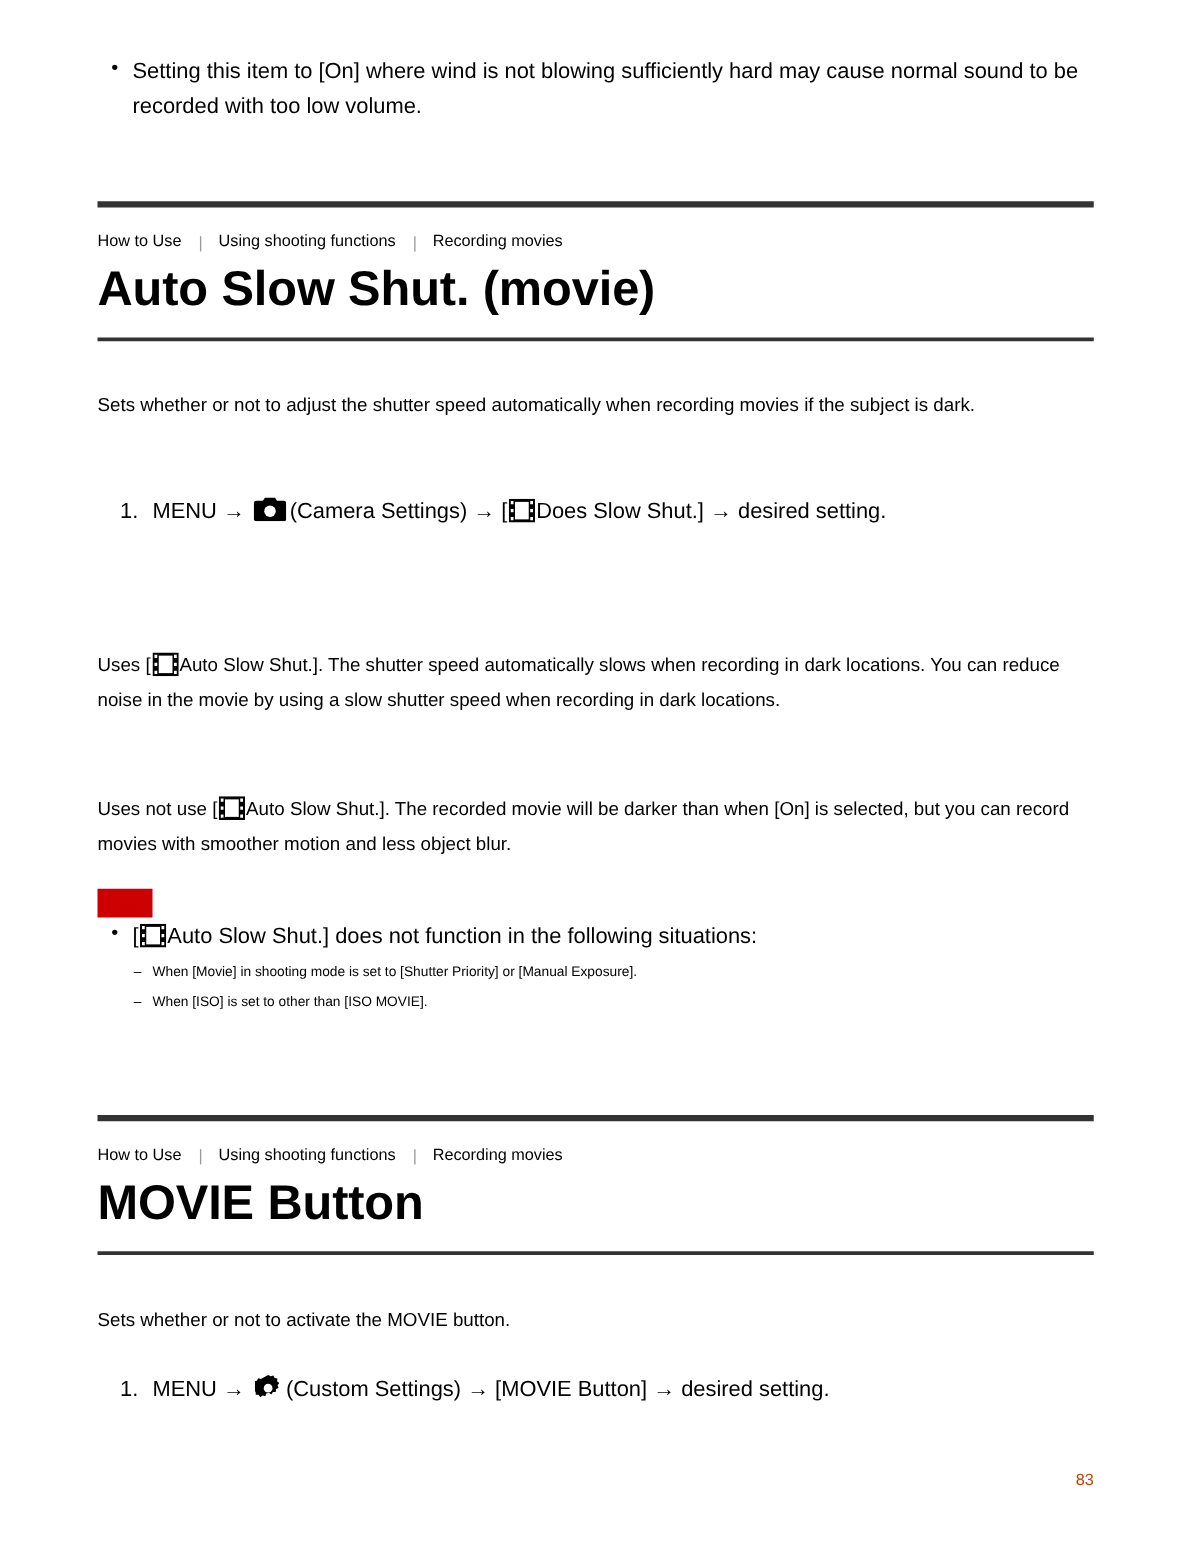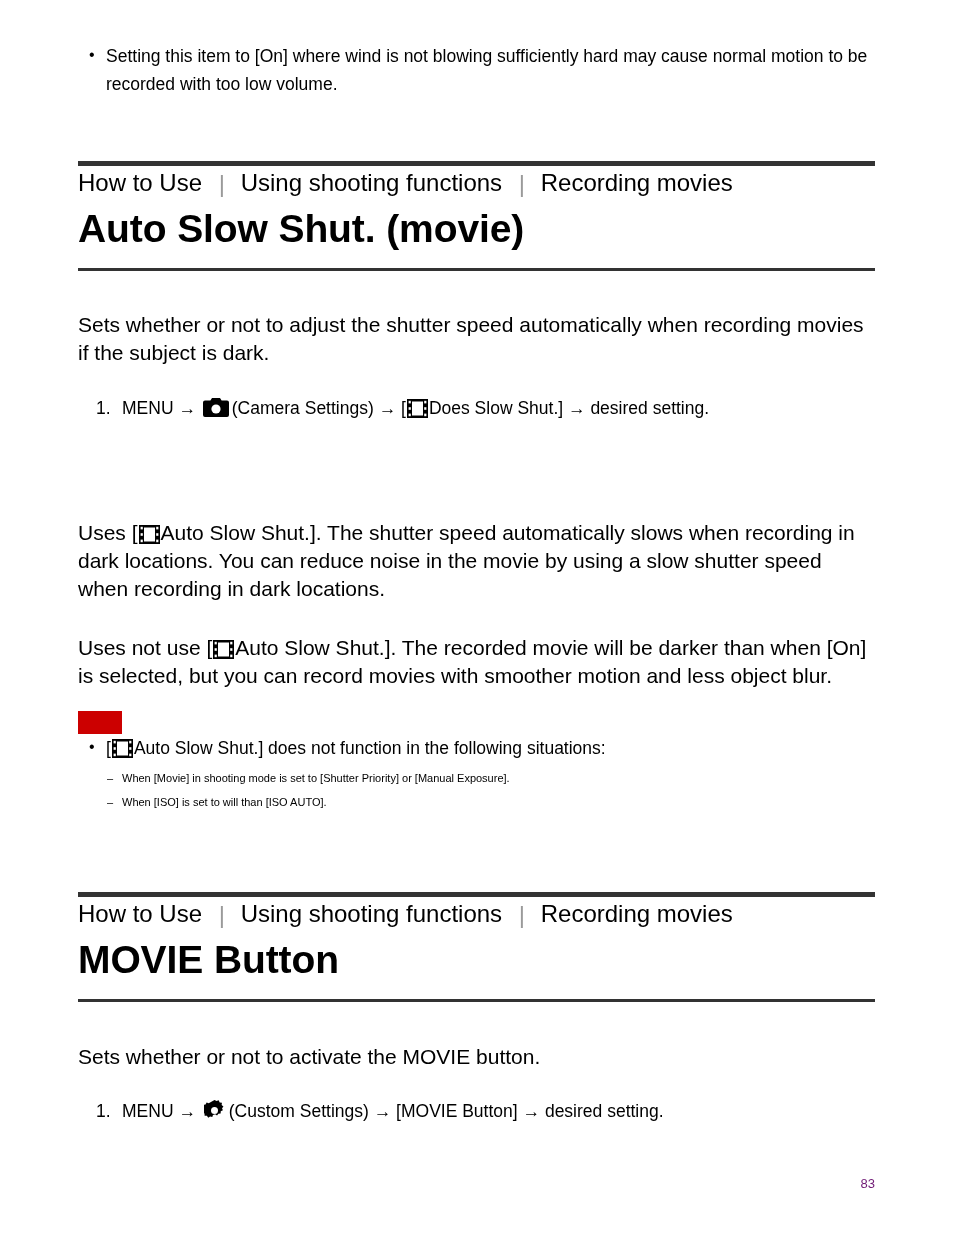--- a/index.html
+++ b/index.html
@@ -35,24 +35,24 @@
     background: #333333;
     width: 797px;
   }
   .rule-bottom {
     height: 3px;
     background: #333333;
     width: 797px;
   }
 
   .breadcrumb {
-    font-size: 24px;
+    font-size: 13px;
     line-height: 1.2;
     color: #000;
-    padding-top: 3px;
+    padding-top: 19px;
     white-space: nowrap;
   }
   .breadcrumb .crumb { display: inline; }
   .breadcrumb .sep {
     display: inline-block;
     color: #9a9a9a;
     font-weight: 300;
     margin: 0 9px 0 10px;
     transform: translateY(1px);
   }
@@ -60,21 +60,21 @@
   .article-title {
     font-size: 39px;
     font-weight: bold;
     letter-spacing: -0.1px;
     line-height: 1.25;
     margin: 7px 0 0 0;
     padding: 0;
   }
 
   .para {
-    font-size: 21px;
+    font-size: 15px;
     line-height: 28px;
     margin: 0;
   }
 
   
   ol.steps {
     margin: 0;
     padding: 0 0 0 44px;
     list-style: none;
     font-size: 17.5px;
@@ -145,33 +145,33 @@
   }
 
   
   .page-number {
     position: absolute;
     left: 0;
     top: 0;
     width: 797px;
     text-align: right;
     font-size: 13px;
-    color: #701a75;
+    color: #c2410c;
   }
 
   .arrow { font-family: "Liberation Sans", sans-serif; }
 </style>
 </head>
 <body>
 
 <div class="page">
 
   <div class="content" style="top:42px;">
     <ul class="bullets">
-      <li><span>Setting this item to [On] where wind is not blowing sufficiently hard may cause normal motion to be recorded with too low volume.</span></li>
+      <li><span>Setting this item to [On] where wind is not blowing sufficiently hard may cause normal sound to be recorded with too low volume.</span></li>
     </ul>
   </div>
 
   <div class="content" style="top:161px;">
     <div class="rule-top"></div>
 
     <div class="breadcrumb">
       <span class="crumb">How to Use</span>
       <span class="sep">|</span>
       <span class="crumb">Using shooting functions</span>
@@ -244,21 +244,21 @@
               <rect x="1.6" y="1.8" width="2.2" height="2.6" fill="#fff"></rect>
               <rect x="1.6" y="8.2" width="2.2" height="2.6" fill="#fff"></rect>
               <rect x="1.6" y="14.6" width="2.2" height="2.6" fill="#fff"></rect>
               <rect x="17.2" y="1.8" width="2.2" height="2.6" fill="#fff"></rect>
               <rect x="17.2" y="8.2" width="2.2" height="2.6" fill="#fff"></rect>
               <rect x="17.2" y="14.6" width="2.2" height="2.6" fill="#fff"></rect>
             </svg></span><span>Auto Slow Shut.] does not function in the following situations:</span>
 
         <ul class="dashes">
           <li><span>When [Movie] in shooting mode is set to [Shutter Priority] or [Manual Exposure].</span></li>
-          <li><span>When [ISO] is set to will than [ISO AUTO].</span></li>
+          <li><span>When [ISO] is set to other than [ISO MOVIE].</span></li>
         </ul>
       </li>
     </ul>
   </div>
 
   <div class="content" style="top:892px;">
     <div class="rule-top"></div>
 
     <div class="breadcrumb">
       <span class="crumb">How to Use</span>

